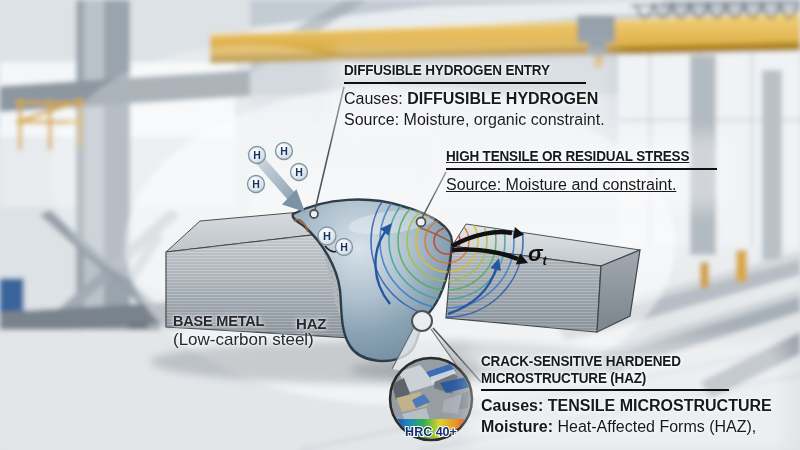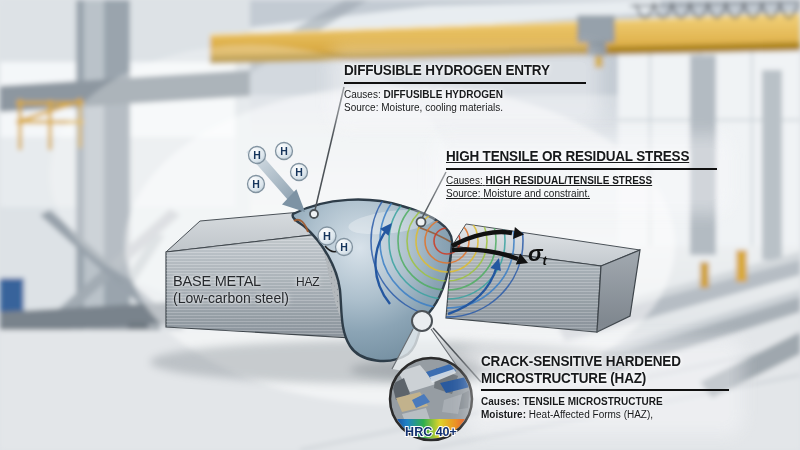--- a/index.html
+++ b/index.html
@@ -9,27 +9,27 @@
   .overlay{position:absolute;left:0;top:0;width:788px;height:450px;}
   .callout{position:absolute;color:#17191b;
            background:rgba(250,251,253,0.42);
            box-shadow:0 0 18px 14px rgba(250,251,253,0.42);
            border-radius:4px;}
   .callout .title{font-weight:bold;font-size:15px;letter-spacing:-.2px;
                   line-height:1.1;white-space:nowrap;
                   transform:scaleX(.9);transform-origin:left top;
                   text-shadow:0 0 3px #fff,0 0 7px rgba(255,255,255,.9);}
   .rule{border-top:2.5px solid #101010;margin:3px 0 4px 0;}
-  .callout .body{font-size:10px;line-height:1.32;white-space:nowrap;
+  .callout .body{font-size:16px;line-height:1.32;white-space:nowrap;
                  text-shadow:0 0 3px #fff,0 0 6px rgba(255,255,255,.85);}
   .b{font-weight:bold;}
   .part-label{position:absolute;color:#26292d;white-space:nowrap;
               text-shadow:0 0 3px rgba(255,255,255,.9),0 0 6px rgba(240,243,246,.8);}
-  .pl-title{font-weight:normal;font-size:14.5px;letter-spacing:-.2px;}
-  .pl-sub{font-size:14px;margin-top:1px;}
+  .pl-title{font-weight:bold;font-size:14.5px;letter-spacing:-.2px;margin-top:40px;}
+  .pl-sub{font-size:17px;margin-top:1px;}
 </style>
 </head>
 <body>
 
 <div class="stage">
 
 <svg width="800" height="450" viewBox="0 0 800 450">
   <defs>
     <filter id="bgblur" x="-5%" y="-5%" width="110%" height="110%">
           <feGaussianBlur stdDeviation="2.6"></feGaussianBlur>
@@ -303,39 +303,38 @@
     </g>
   </g>
 </svg>
 
 <div class="overlay">
 
   <div class="callout" style="left:344px;top:62px;">
     <div class="title">DIFFUSIBLE HYDROGEN ENTRY</div>
     <div class="rule" style="width:242px;"></div>
     <div class="body"><span>Causes:</span> <span class="b">DIFFUSIBLE HYDROGEN</span></div>
-    <div class="body"><span>Source:</span> <span>Moisture, cooling materials.</span></div>
+    <div class="body"><span>Source:</span> <span>Moisture, organic constraint.</span></div>
   </div>
 
   <div class="callout" style="left:446px;top:148px;text-decoration:underline;">
     <div class="title">HIGH TENSILE OR RESIDUAL STRESS</div>
     <div class="rule" style="width:271px;"></div>
-    <div class="body"><span>Causes:</span> <span class="b">HIGH RESIDUAL/TENSILE STRESS</span></div>
     <div class="body"><span>Source:</span> <span>Moisture and constraint.</span></div>
   </div>
 
   <div class="callout" style="left:481px;top:345px;margin-top:8px;">
     <div class="title">CRACK-SENSITIVE HARDENED</div>
     <div class="title">MICROSTRUCTURE (HAZ)</div>
     <div class="rule" style="width:248px;"></div>
     <div class="body"><span class="b">Causes:</span> <span class="b">TENSILE MICROSTRUCTURE</span></div>
     <div class="body"><span class="b">Moisture:</span> <span>Heat-Affected Forms (HAZ),</span></div>
   </div>
 
   <div class="part-label" style="left:173px;top:273px;">
     <div class="pl-title">BASE METAL</div>
     <div class="pl-sub">(Low-carbon steel)</div>
   </div>
 
-  <div class="part-label pl-title" style="left:296px;top:275px;font-size:12px;">HAZ</div>
+  <div class="part-label pl-title" style="left:296px;top:275px;font-size:15px;">HAZ</div>
 
 </div>
 </div>
 
 </body></html>

